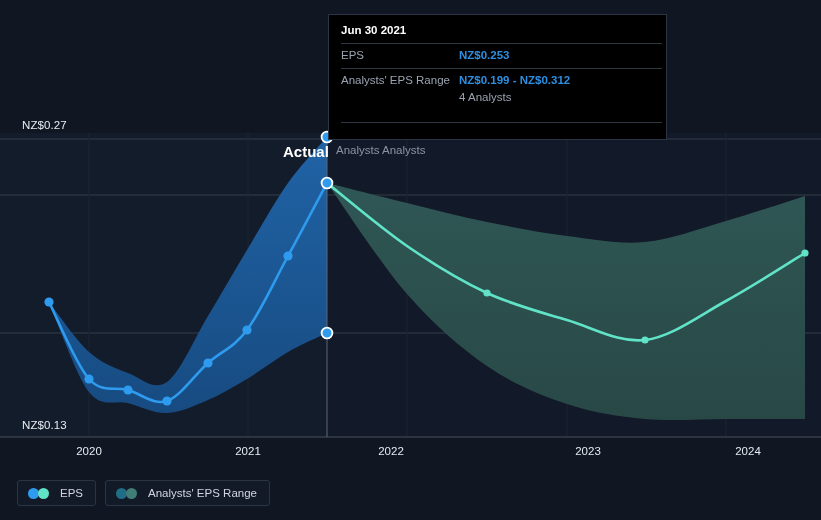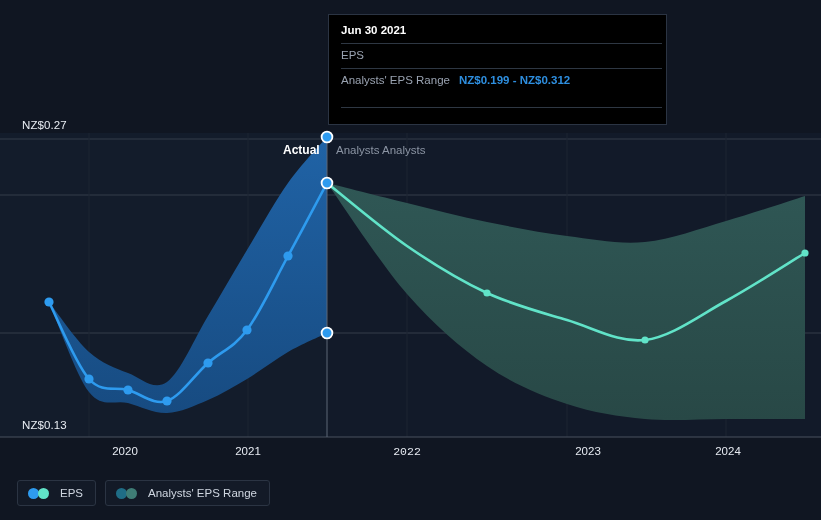--- a/index.html
+++ b/index.html
@@ -55,21 +55,21 @@
     color: #e6eaf1;
     transform: translateX(-50%);
     white-space: nowrap;
   }
 
   
   #actual-label {
     position: absolute;
     left: 283px;
     top: 143px;
-    font-size: 12px;
+    font-size: 15px;
     font-weight: bold;
     color: #ffffff;
     white-space: nowrap;
   }
   #forecast-label {
     position: absolute;
     left: 336px;
     top: 144px;
     font-size: 11.5px;
     color: #8b94a3;
@@ -228,42 +228,44 @@
           <circle cx="327" cy="137" r="5.4" fill="#2e9bef" stroke="#ffffff" stroke-width="1.8"></circle>
           <circle cx="327" cy="183" r="5.4" fill="#2e9bef" stroke="#ffffff" stroke-width="1.8"></circle>
           <circle cx="327" cy="333" r="5.4" fill="#2e9bef" stroke="#ffffff" stroke-width="1.8"></circle>
         </g>
     </svg>
 
     <div class="y-axis-label" id="y-label-top">NZ$0.27</div>
     <div class="y-axis-label" id="y-label-bot">NZ$0.13</div>
 
     <div id="x-tick-labels">
-        <div class="x-tick-label" style="left: 89px; margin-left: 36px;">2020</div>
+        <div class="x-tick-label" style="left: 89px;">2020</div>
         <div class="x-tick-label" style="left: 248px; text-align: center;">2021</div>
-        <div class="x-tick-label" style="left: 407px; font-family: Liberation Mono, monospace;">2022</div>
+        <div class="x-tick-label" style="left: 391px;">2022</div>
         <div class="x-tick-label" style="left: 567px; margin-left: 21px;">2023</div>
-        <div class="x-tick-label" style="left: 728px;">2024</div>
+        <div class="x-tick-label" style="left: 748px;">2024</div>
       </div>
 
     <div id="actual-label">Actual</div>
     <div id="forecast-label">Analysts Analysts</div>
   </div>
 
   <div id="tooltip">
     <div id="tooltip-title">Jun 30 2021</div>
 
     <div class="tt-row">
       <div class="tt-key">EPS</div>
+      <div class="tt-val">NZ$0.253</div>
     </div>
 
     <div class="tt-row">
       <div class="tt-key">Analysts' EPS Range</div>
       <div class="tt-val">
         <span>NZ$0.199 - NZ$0.312</span>
+        <div class="tt-sub">4 Analysts</div>
       </div>
     </div>
 
     <div id="tooltip-footer"></div>
   </div>
 
   <div id="legend">
     <div class="legend-item">
       <span class="legend-swatch">
         <i class="a" id="lg0a" style="background: rgb(46, 155, 239);"></i>

